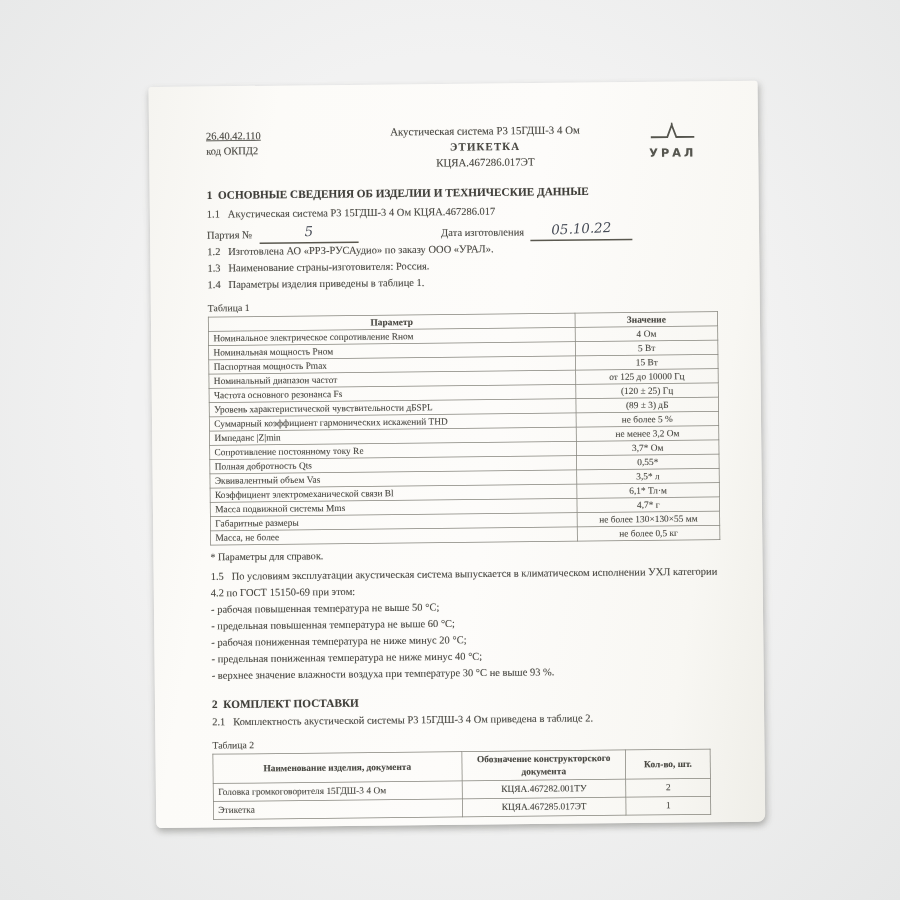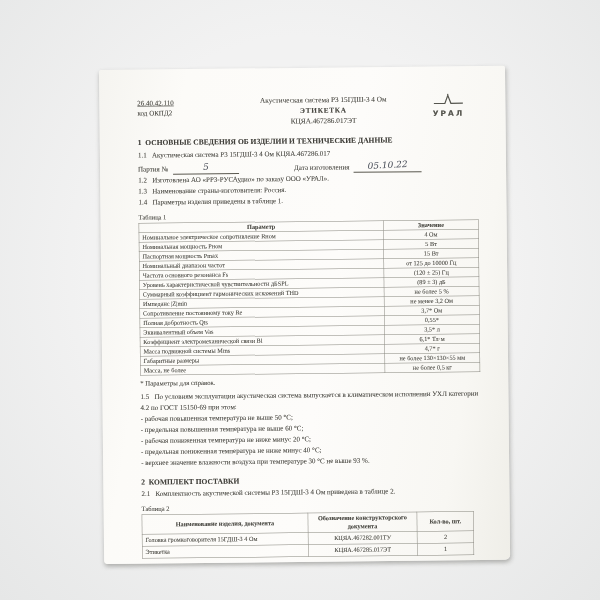--- a/index.html
+++ b/index.html
@@ -5,21 +5,21 @@
   html,body{margin:0;padding:0;}
   body{
     width:600px;height:600px;overflow:hidden;
     font-family:"Liberation Serif","DejaVu Serif",serif;
     background:#ececec;
   }
   .scene{
     position:relative;width:600px;height:600px;
     background:radial-gradient(ellipse at 50% 45%, #f2f2f2 50%, #e6e7e7 100%);
   }
-  .paper-wrap{position:absolute;left:99px;top:70px;width:406px;height:494px;}
+  .paper-wrap{position:absolute;left:99px;top:58px;width:406px;height:494px;}
   .paper{
     width:812px;height:988px;
     transform:scale(0.5) rotate(-0.6deg);transform-origin:0 0;
     background:linear-gradient(100deg,#f5f4f0 0%,#fcfbf8 18%,#fdfcfa 55%,#f8f7f3 85%,#efeee8 100%);
     box-shadow:0 5px 9px rgba(105,105,100,0.35), 4px 4px 8px rgba(120,120,112,0.22);
     border-radius:4px 4px 10px 7px;
   }
   .content{
     padding:50px 56px 0 76px;
     color:#4b4a44;font-size:14px;line-height:22px;

